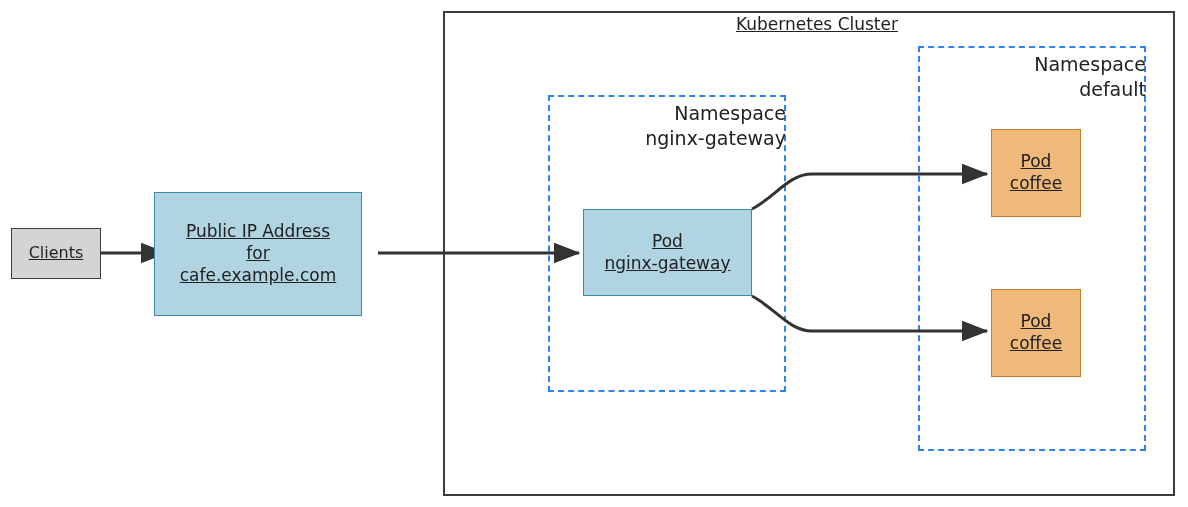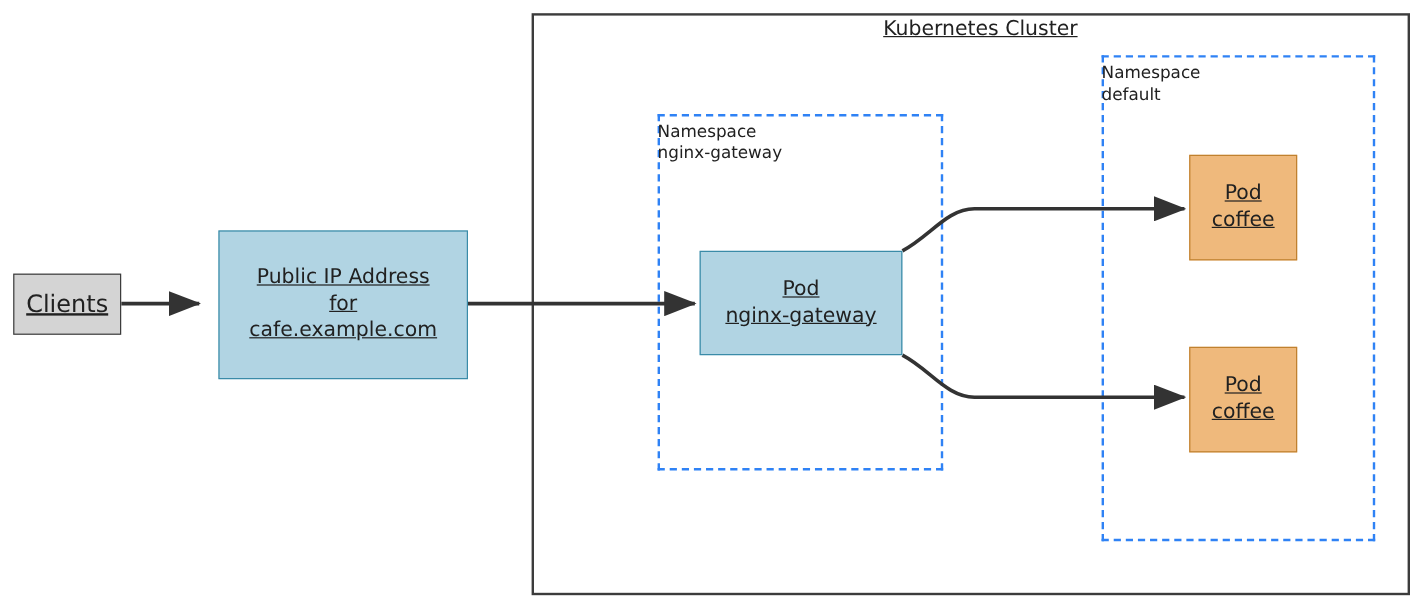--- a/index.html
+++ b/index.html
@@ -46,31 +46,31 @@
   }
   
   .namespace {
     position: absolute;
     box-sizing: border-box;
     border: 2px dashed #2f82f5;
     background: transparent;
   }
   .namespace-title {
     position: absolute;
-    text-align: left;
+    text-align: right;
     color: #212121;
-    font-size: 14px;
+    font-size: 19px;
     white-space: pre-line;
     line-height: 1.3;
   }
   
   .clients-box {
     background: #d4d4d4;
     border: 1.5px solid #3c3c3c;
-    font-size: 20px;
+    font-size: 16px;
   }
   .blue-box {
     background: #b1d4e3;
     border: 1.5px solid #3a8ba8;
     font-size: 17px;
   }
   .orange-box {
     background: #efb97c;
     border: 1.5px solid #c0812f;
     font-size: 17px;
@@ -119,21 +119,21 @@
       <path d="M 752,209 C 775,197 789,174 812,174 L 987,174" fill="none" stroke="#333333" stroke-width="3" marker-end="url(#arrowhead)"></path>
     </g>
 
     <g>
       <path d="M 752,296 C 775,308 789,331 812,331 L 987,331" fill="none" stroke="#333333" stroke-width="3" marker-end="url(#arrowhead)"></path>
     </g>
   </svg>
 
   <div class="box clients-box" style="left:11px; top:228px; width:90px; height:51px;">Clients</div>
 
-  <div class="box blue-box" style="left:182px; top:192px; width:208px; height:124px;">Public IP Address
+  <div class="box blue-box" style="left:154px; top:192px; width:208px; height:124px;">Public IP Address
 for
 cafe.example.com</div>
 
   <div class="box blue-box" style="left:583px; top:209px; width:169px; height:87px;">Pod
 nginx-gateway</div>
 
   <div class="box orange-box" style="left:991px; top:129px; width:90px; height:88px;">Pod
 coffee</div>
 
   <div class="box orange-box" style="left:991px; top:289px; width:90px; height:88px;">Pod

